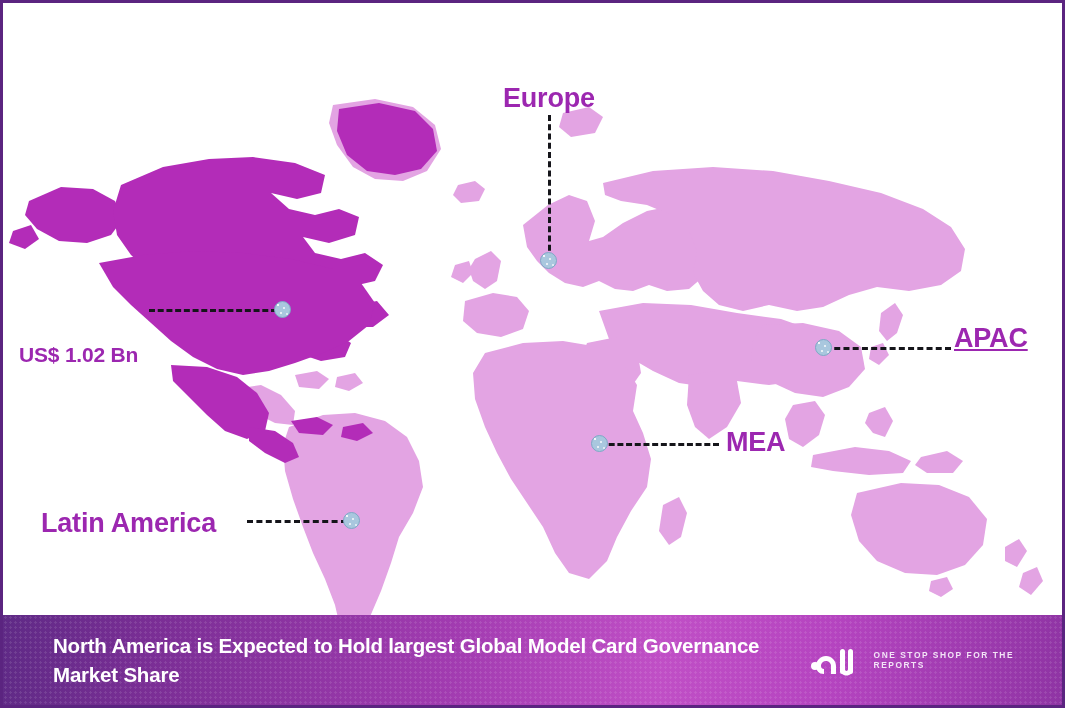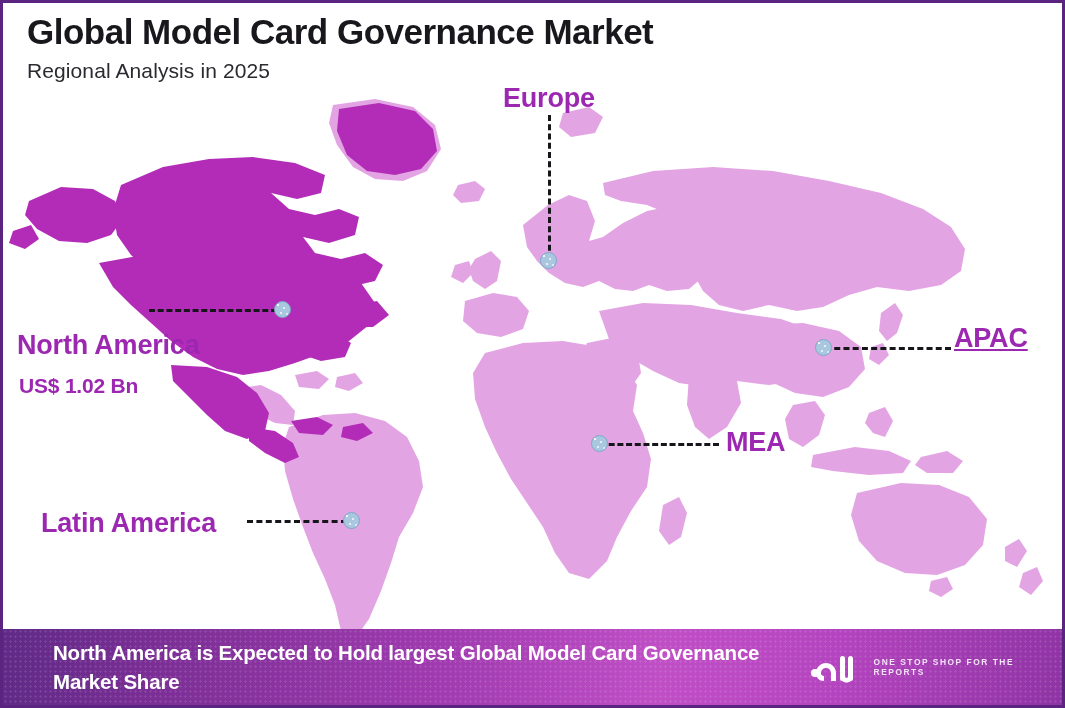--- a/index.html
+++ b/index.html
@@ -116,21 +116,21 @@
   .m-europe { left: 537px; top: 249px; }
   .m-apac   { left: 812px; top: 336px; }
   .m-mea    { left: 588px; top: 432px; }
 
   
   .banner {
     position: absolute;
     left: 0;
     bottom: 0;
     width: 1059px;
-    height: 76px;
+    height: 90px;
     background: linear-gradient(95deg, #5f2a86 0%, #7a2e95 14%, #a13bb0 42%, #c04fc6 62%, #b544c0 78%, #8f34a4 100%);
     display: flex;
     align-items: center;
     z-index: 50;
   }
   .banner::after {
     content: "";
     position: absolute;
     inset: 0;
     background-image: radial-gradient(rgba(255,255,255,.10) 1px, transparent 1.1px);
@@ -173,24 +173,20 @@
     font-weight: 700;
     letter-spacing: 1.55px;
     margin-top: 0;
   }
 </style>
 </head>
 <body>
 
 <div class="infographic">
 
-  <div class="header">
-    <div class="title">Global Model Card Governance Market</div>
-    <div class="subtitle">Regional Analysis in 2025</div>
-  </div>
 
   <div class="map-wrap">
     <svg viewBox="0 0 1059 560" preserveAspectRatio="none">
       <g fill="#e3a4e3">
 
         <path d="M330 30 L372 24 L410 32 L432 50 L438 74 L424 96 L400 106 L372 104 L350 92 L334 70 L326 48 Z"></path>
 
         <path d="M455 110 L472 106 L482 114 L476 126 L458 128 L450 120 Z"></path>
 
         <path d="M560 38 L586 32 L600 42 L592 58 L568 62 L556 52 Z"></path>
@@ -288,21 +284,20 @@
   <div class="leader l-mea"></div>
   <div class="leader-v l-europe"></div>
 
   <div class="marker m-na"></div>
   <div class="marker m-latam"></div>
   <div class="marker m-europe"></div>
   <div class="marker m-apac"></div>
   <div class="marker m-mea"></div>
 
   <div class="callout c-na">
-    <div class="region-name">North America</div>
     <div class="region-value">US$ 1.02 Bn</div>
   </div>
 
   <div class="callout c-latam">
     <div class="region-name">Latin America</div>
   </div>
 
   <div class="callout c-europe">
     <div class="region-name">Europe</div>
   </div>

